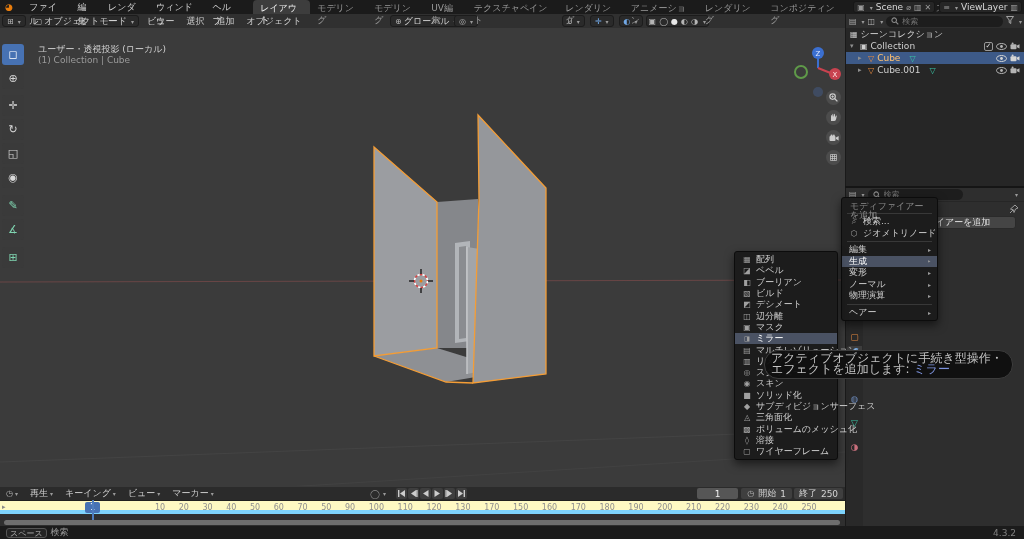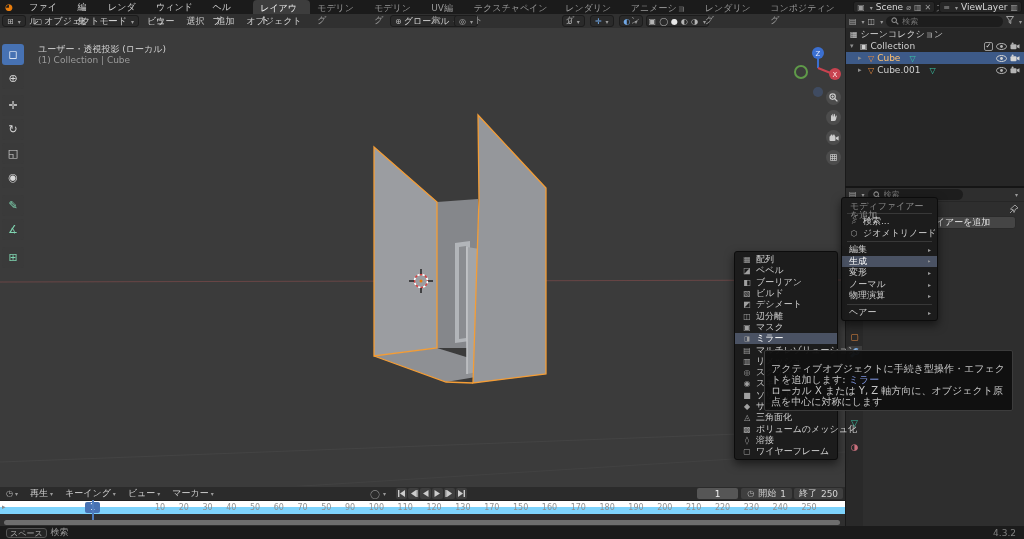--- a/index.html
+++ b/index.html
@@ -82,34 +82,34 @@
   .menu-item { display:flex; align-items:center; height:11.5px; padding:0 6px 0 7px; gap:4px; color:#cfcfcf; white-space:nowrap; }
   .menu-item .mic { width:10px; font-size:8px; color:#a0a0a0; text-align:center; flex:none; }
   .menu-item .sub { margin-left:auto; font-size:6px; color:#9a9a9a; }
   .menu-item.hl { background:#4a5263; color:#fff;font-family:Liberation Mono, monospace; }
   #root-menu { left:841px; top:197px; width:97px; }
   #gen-menu { left:734px; top:251px; width:104px; }
   #gen-menu .menu-item { height:11.3px; }
 
   
   .tooltip { position:absolute; left:764px; top:350px; width:249px; background:rgba(16,16,16,.96);
-             border:1px solid #3c3c3c; border-radius:2px; padding:12px 6px 3px 6px; z-index:50;
-             font-size:10px; color:#c6c6c6; line-height:11px; }
+             border:1px solid #3c3c3c; border-radius:14px; padding:2px 6px 3px 6px; z-index:50;
+             font-size:12px; color:#c6c6c6; line-height:11px; }
   .tooltip .kw { color:#7d93dd; }
 
   
   .timeline { left:0; top:487px; width:845px; height:39px; background:#2b2b2b; z-index:6; }
   .tl-header { display:flex; align-items:center; height:14px; background:#2b2b2b; border-bottom:1px solid #202020; position:relative; }
   .tl-menu { padding:0 6px; color:#d0d0d0; display:flex; align-items:center; }
   .play-cluster { position:absolute; left:396px; display:flex; gap:1px; }
   .pbtn { width:11px; height:11px; background:#3e3e3e; border-radius:2px; display:flex; align-items:center; justify-content:center; }
   .rec { position:absolute; left:370px; display:flex; align-items:center; gap:1px; color:#8a8a8a; }
   .frame-field { position:absolute; left:697px; width:41px; height:11px; background:#565656; border-radius:2px; color:#f2f2f2; display:flex; align-items:center; justify-content:center; }
   .range-field { position:absolute; height:11px; background:#3f3f3f; border-radius:2px; color:#d5d5d5; display:flex; align-items:center; justify-content:center; gap:4px; padding:0 4px; }
-  .ruler { position:relative; height:13px; background:#ffffff; border-bottom:7px solid #7dd3fc; }
+  .ruler { position:relative; height:13px; background:#fef9c3; border-bottom:4px solid #7dd3fc; }
   .ticks { position:absolute; left:155px; width:662px; top:2px; display:flex; justify-content:space-between; color:#8f8f8f; font-size:8px; }
   .cf-badge { position:absolute; left:85px; top:1px; width:15px; height:11px; background:#4772b3; color:#fff; border-radius:2px; display:flex; align-items:center; justify-content:center; font-size:8px; }
   .track { position:relative; height:12px; background:#2f2f2f; }
   .playhead { position:absolute; left:92px; top:13px; width:2px; height:25px; background:#4e7cbd; }
   .tl-scroll { position:absolute; left:4px; top:33px; width:836px; height:5px; background:#6e6e6e; border-radius:2.5px; }
   .tl-expand { position:absolute; left:2px; top:16px; color:#8a8a8a; font-size:7px; }
 
   
   .statusbar { left:0; top:526px; width:1024px; height:13px; background:#1b1b1b; display:flex; align-items:center; z-index:12; color:#9a9a9a; }
   .kbd { border:1px solid #555; border-radius:3px; padding:0 3px; margin:0 4px 0 6px; height:10px; line-height:9px; font-size:8px; color:#aaa; background:#242424; }
@@ -550,21 +550,20 @@
 
       <div class="menu-item">
         <span class="mic">▢</span>
         <span>ワイヤーフレーム</span>
       </div>
 
   </div>
 
   <div class="tooltip">
     <div><span>アクティブオブジェクトに手続き型操作・エフェクトを追加します: </span><span class="kw">ミラー</span></div>
-    <div>ローカル X または Y, Z 軸方向に、オブジェクト原点を中心に対称にします</div>
   </div>
 
   <div class="timeline abs">
     <div class="tl-header">
       <span class="tl-menu">
           <span class="ico">◷</span>
           <span class="caret">▾</span>
         </span>
       <div class="flex">
         <span class="tl-menu">

